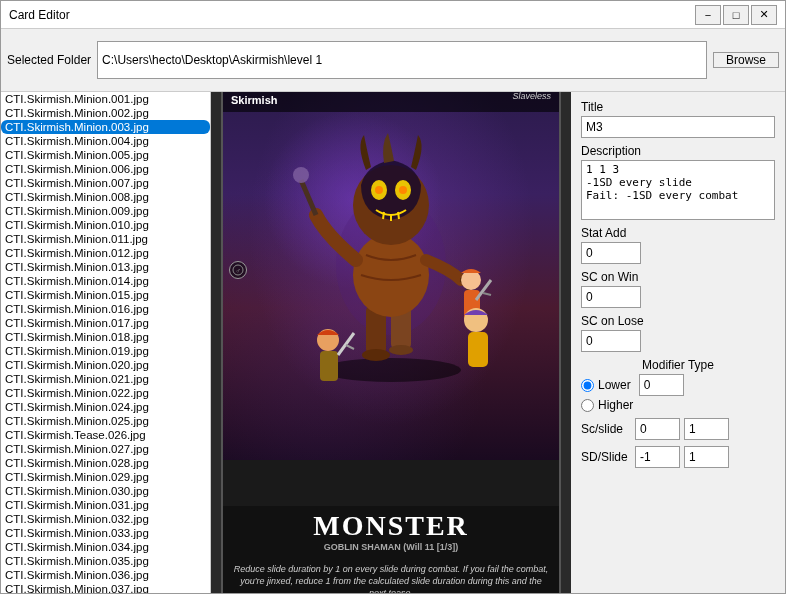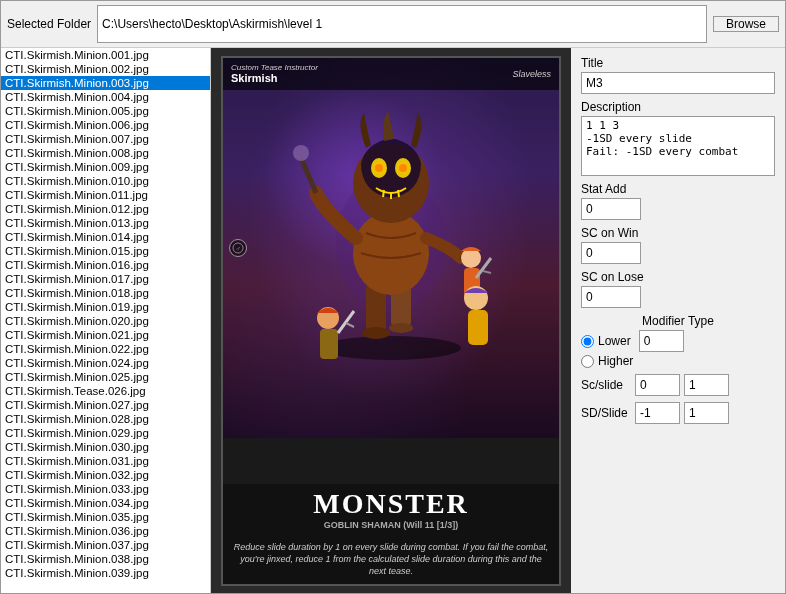--- a/index.html
+++ b/index.html
@@ -49,21 +49,21 @@
       display: flex;
       align-items: center;
       justify-content: center;
       font-size: 11px;
       cursor: pointer;
     }
 
     .toolbar {
       display: flex;
       align-items: center;
-      padding: 4px 6px;
+      padding: 12px 6px;
       gap: 6px;
       background: #f0f0f0;
       border-bottom: 1px solid #ccc;
     }
     .toolbar-label {
       font-size: 12px;
       white-space: nowrap;
     }
     .toolbar-path {
       flex: 1;
@@ -101,21 +101,21 @@
       flex: 1;
       overflow-y: scroll;
       list-style: none;
     }
     .file-list li {
       padding: 1px 4px;
       font-size: 11.5px;
       cursor: pointer;
       white-space: nowrap;
     }
-    .file-list li.selected { background: #0078d7; color: #fff; }
+    .file-list li.selected { background: #0078d7; color: #fff; border-radius: 6px; }
 
     
     .card-preview {
       width: 360px;
       background: #2a2a2a;
       display: flex;
       align-items: center;
       justify-content: center;
       overflow: hidden;
       position: relative;
@@ -330,20 +330,30 @@
     
     .file-list::-webkit-scrollbar { width: 14px; }
     .file-list::-webkit-scrollbar-track { background: #f0f0f0; }
     .file-list::-webkit-scrollbar-thumb { background: #c0c0c0; border: 1px solid #999; }
   </style>
 </head>
 <body>
 
 <div class="window">
 
+  <div class="title-bar">
+    <div class="title-bar-left">
+      <span class="title-bar-title">Card Editor</span>
+    </div>
+    <div class="title-bar-controls">
+      <button class="title-btn">−</button>
+      <button class="title-btn">□</button>
+      <button class="title-btn close">✕</button>
+    </div>
+  </div>
 
   <div class="toolbar">
     <span class="toolbar-label">Selected Folder</span>
     <input class="toolbar-path" type="text" value="C:\Users\hecto\Desktop\Askirmish\level 1" style="">
     <button class="browse-btn">Browse</button>
   </div>
 
   <div class="main-content">
 
     <div class="file-list-container">

